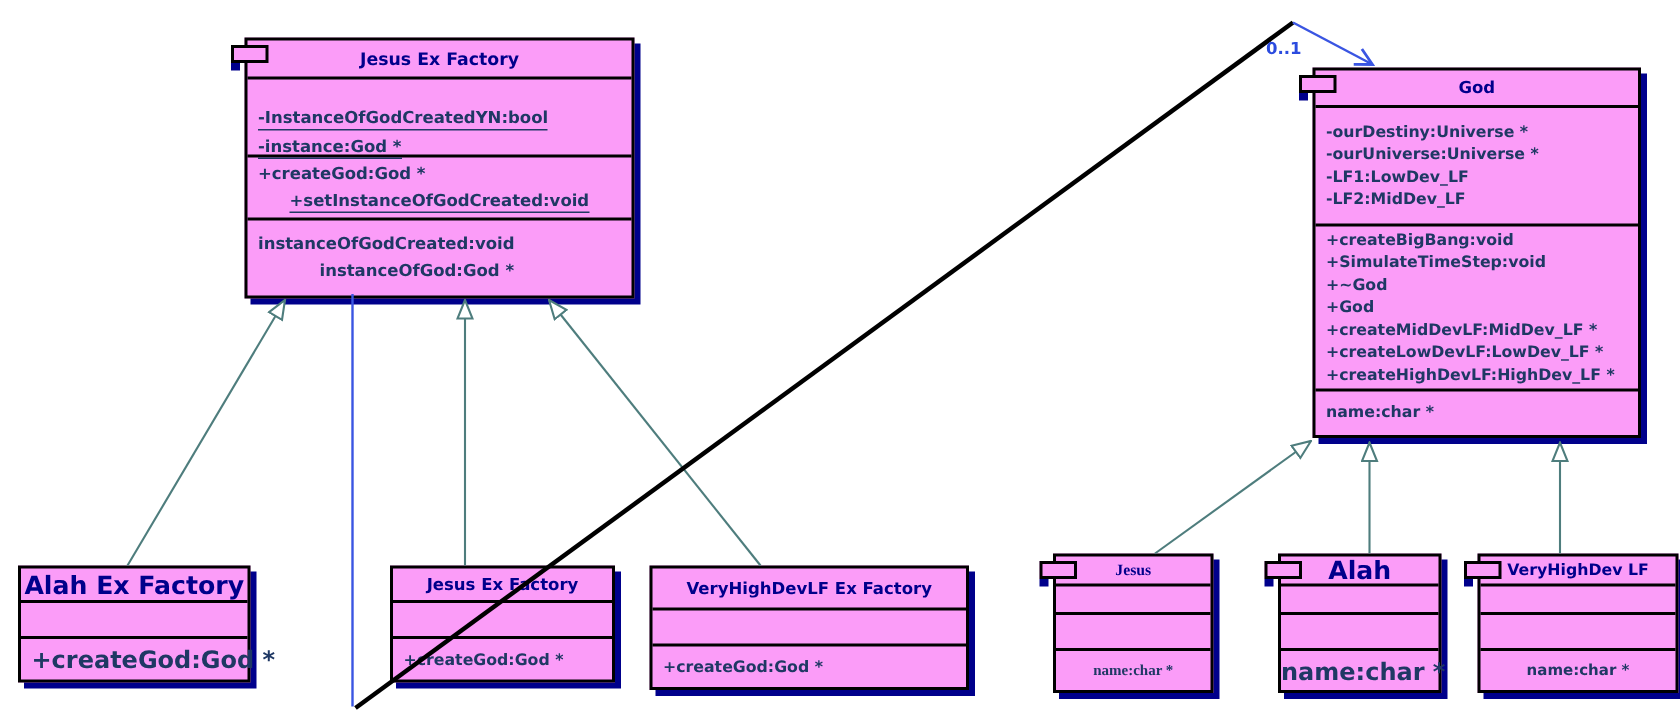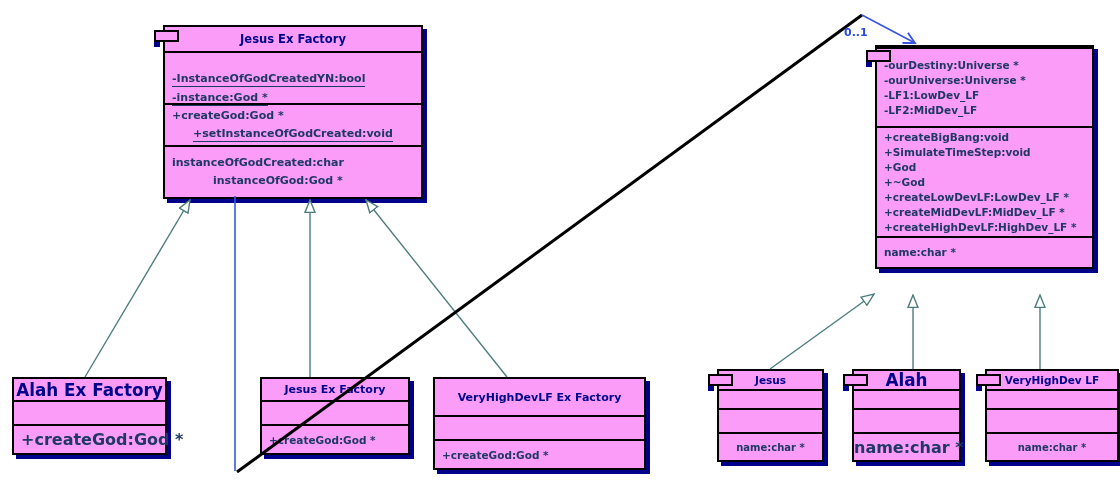--- a/index.html
+++ b/index.html
@@ -97,40 +97,41 @@
       <div class="class-title" style="height: 24px;">Jesus Ex Factory</div>
       <div class="compartment" style="height: 52px;">
         <div class="member-row" style="line-height: 19px; margin-top: 20px;"><span class="member-text underline">-InstanceOfGodCreatedYN:bool</span></div>
         <div class="member-row" style="line-height: 19px;"><span class="member-text underline">-instance:God *</span></div>
       </div>
       <div class="compartment" style="height: 42px;">
         <div class="member-row" style="line-height: 18px;"><span class="member-text">+createGod:God *</span></div>
         <div class="member-row" style="line-height: 18px; padding-left: 28px;"><span class="member-text underline">+setInstanceOfGodCreated:void</span></div>
       </div>
       <div class="compartment" style="height: 52px;">
-        <div class="member-row" style="line-height: 18px;"><span class="member-text">instanceOfGodCreated:char</span></div>
+        <div class="member-row" style="line-height: 18px;"><span class="member-text">instanceOfGodCreated:void</span></div>
         <div class="member-row" style="line-height: 18px; padding-left: 48px;"><span class="member-text">instanceOfGod:God *</span></div>
       </div>
     </div>
     <div class="uml-class" style="left: 875px; top: 45px; width: 215px; font-size: 10.5px;">
       <div class="class-icon-shadow"></div>
       <div class="class-icon"></div>
+      <div class="class-title" style="height: 23px;">God</div>
       <div class="compartment" style="height: 79px;">
         <div class="member-row" style="line-height: 15px;"><span class="member-text">-ourDestiny:Universe *</span></div>
         <div class="member-row" style="line-height: 15px;"><span class="member-text">-ourUniverse:Universe *</span></div>
         <div class="member-row" style="line-height: 15px;"><span class="member-text">-LF1:LowDev_LF</span></div>
         <div class="member-row" style="line-height: 15px;"><span class="member-text">-LF2:MidDev_LF</span></div>
       </div>
       <div class="compartment" style="height: 110px;">
         <div class="member-row" style="line-height: 15px;"><span class="member-text">+createBigBang:void</span></div>
         <div class="member-row" style="line-height: 15px;"><span class="member-text">+SimulateTimeStep:void</span></div>
+        <div class="member-row" style="line-height: 15px;"><span class="member-text">+~God</span></div>
         <div class="member-row" style="line-height: 15px;"><span class="member-text">+God</span></div>
-        <div class="member-row" style="line-height: 15px;"><span class="member-text">+~God</span></div>
+        <div class="member-row" style="line-height: 15px;"><span class="member-text">+createMidDevLF:MidDev_LF *</span></div>
         <div class="member-row" style="line-height: 15px;"><span class="member-text">+createLowDevLF:LowDev_LF *</span></div>
-        <div class="member-row" style="line-height: 15px;"><span class="member-text">+createMidDevLF:MidDev_LF *</span></div>
         <div class="member-row" style="line-height: 15px;"><span class="member-text">+createHighDevLF:HighDev_LF *</span></div>
       </div>
       <div class="compartment" style="height: 31px;">
         <div class="member-row" style="line-height: 15px;"><span class="member-text">name:char *</span></div>
       </div>
     </div>
     <div class="uml-class" style="left: 12px; top: 377px; width: 151px; font-size: 16px;">
       <div class="class-title" style="height: 21px;">Alah Ex Factory</div>
       <div class="compartment" style="height: 24px;"></div>
       <div class="compartment" style="height: 29px;">
@@ -138,27 +139,27 @@
       </div>
     </div>
     <div class="uml-class" style="left: 260px; top: 377px; width: 146px; font-size: 10.5px;">
       <div class="class-title" style="height: 21px;">Jesus Ex Factory</div>
       <div class="compartment" style="height: 24px;"></div>
       <div class="compartment" style="height: 29px;">
         <div class="member-row" style="line-height: 14px;"><span class="member-text">+createGod:God *</span></div>
       </div>
     </div>
     <div class="uml-class" style="left: 433px; top: 377px; width: 209px; font-size: 10.5px;">
-      <div class="class-title" style="height: 36px;">VeryHighDevLF Ex Factory</div>
+      <div class="class-title" style="height: 26px;">VeryHighDevLF Ex Factory</div>
       <div class="compartment" style="height: 24px;"></div>
       <div class="compartment" style="height: 29px;">
         <div class="member-row" style="line-height: 14px;"><span class="member-text">+createGod:God *</span></div>
       </div>
     </div>
-    <div class="uml-class" style="left: 717px; top: 369px; width: 103px; font-size: 10px;">
+    <div class="uml-class" style="left: 702px; top: 369px; width: 103px; font-size: 10px; font-family: Liberation Serif, serif;">
       <div class="class-icon-shadow"></div>
       <div class="class-icon"></div>
       <div class="class-title" style="height: 18px;">Jesus</div>
       <div class="compartment" style="height: 19px;"></div>
       <div class="compartment" style="height: 24px;"></div>
       <div class="compartment" style="height: 28px;">
         <div class="member-row center" style="line-height: 13px;"><span class="member-text">name:char *</span></div>
       </div>
     </div>
     <div class="uml-class" style="left: 852px; top: 369px; width: 105px; font-size: 16px;">

